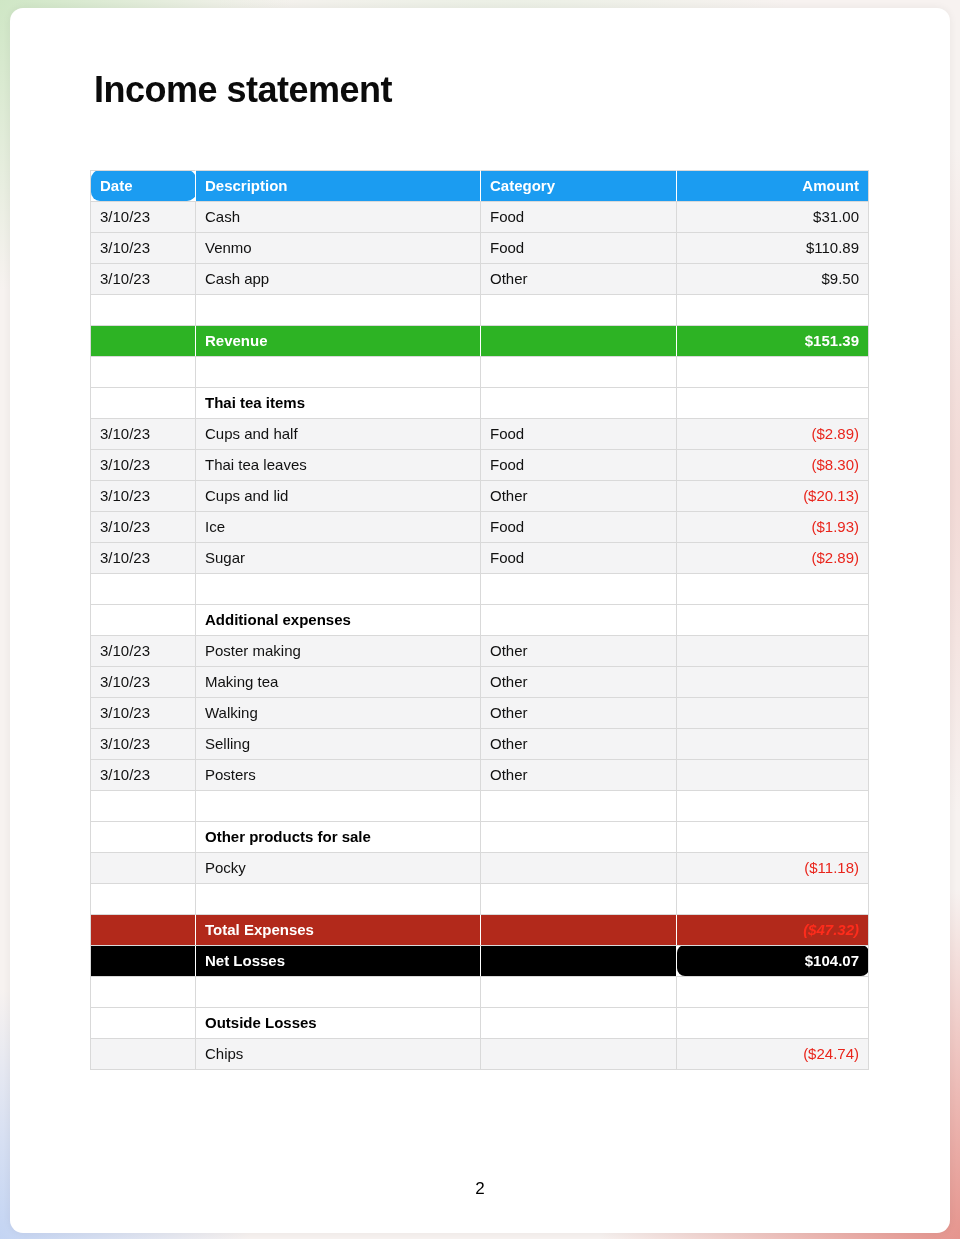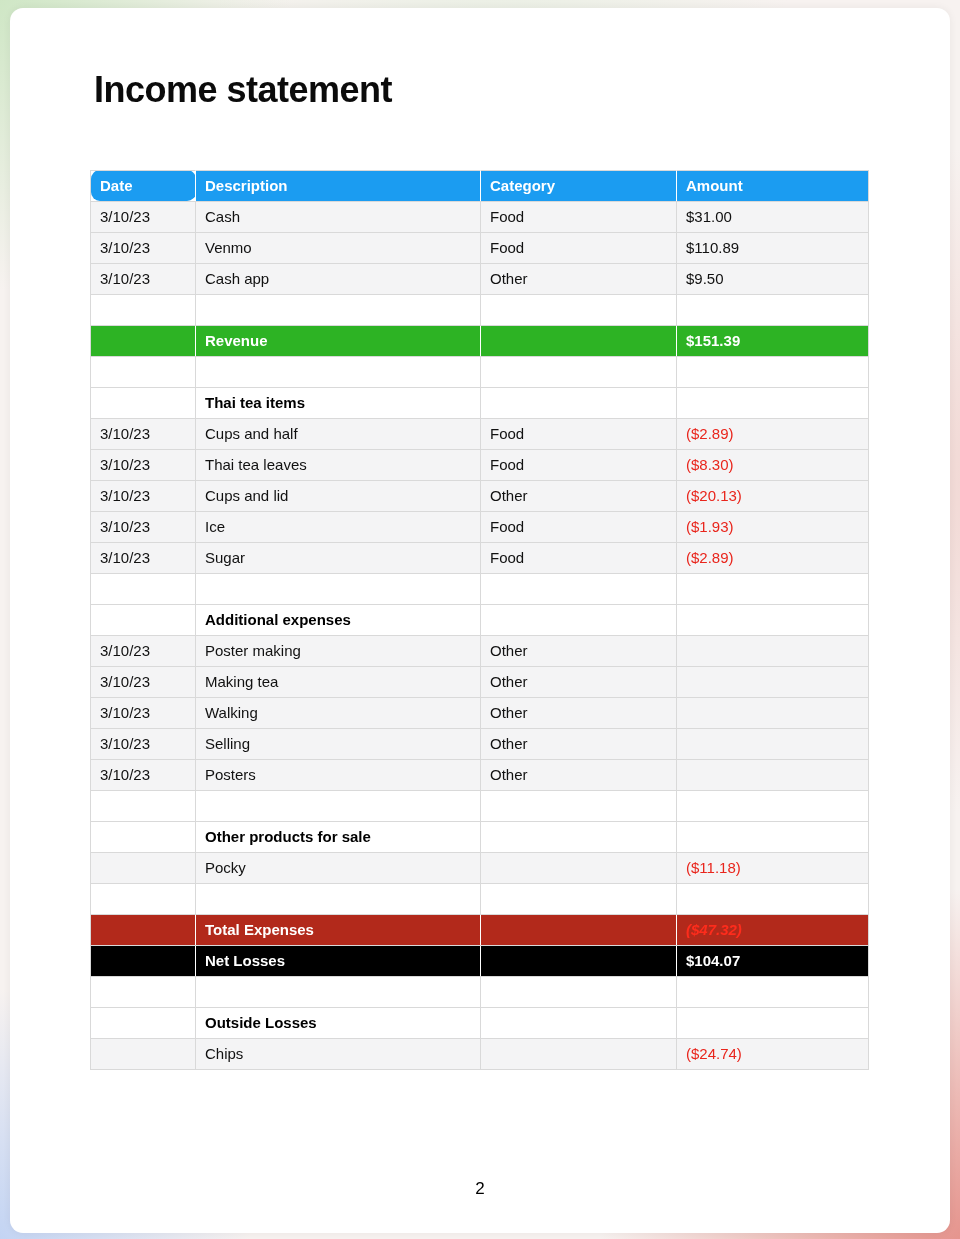--- a/index.html
+++ b/index.html
@@ -56,21 +56,21 @@
     height: 31px;
     padding: 0 9px;
     font-size: 15px;
     font-weight: 400;
     color: #111;
     text-align: left;
     vertical-align: middle;
     white-space: nowrap;
     overflow: hidden;
   }
-  .cell-amount { text-align: left; }
+  .cell-amount { text-align: right; }
   
   .row-header th {
     background: var(--header_bg, #1b9cf1);
     color: #ffffff;
     font-weight: 700;
     border-left-color: rgba(255,255,255,0.55);
     border-right-color: rgba(255,255,255,0.55);
   }
   .row-header th:first-child { border-left-color: var(--grid_line, #d9d9d9); border-radius: 9px; }
   .row-header th:last-child  { border-right-color: var(--grid_line, #d9d9d9); }
@@ -103,21 +103,21 @@
   .row-total td:last-child  { border-right-color: var(--grid_line, #d9d9d9); }
   
   .row-net td {
     background: var(--net_bg, #000000);
     color: #ffffff;
     font-weight: 700;
     border-left-color: rgba(255,255,255,0.35);
     border-right-color: rgba(255,255,255,0.35);
   }
   .row-net td:first-child { border-left-color: var(--grid_line, #d9d9d9); }
-  .row-net td:last-child  { border-right-color: var(--grid_line, #d9d9d9); }
+  .row-net td:last-child  { border-right-color: var(--grid_line, #d9d9d9); border-radius: 8px; }
   .page-number {
     position: absolute;
     left: 0;
     right: 0;
     bottom: 34px;
     text-align: center;
     font-size: 17px;
     color: #000;
   }
 </style>

